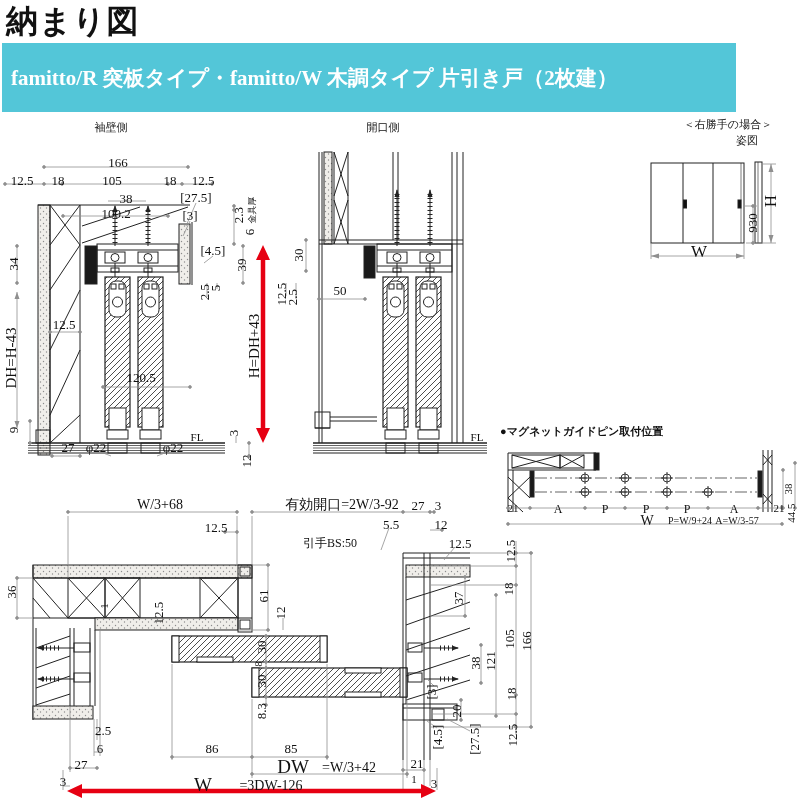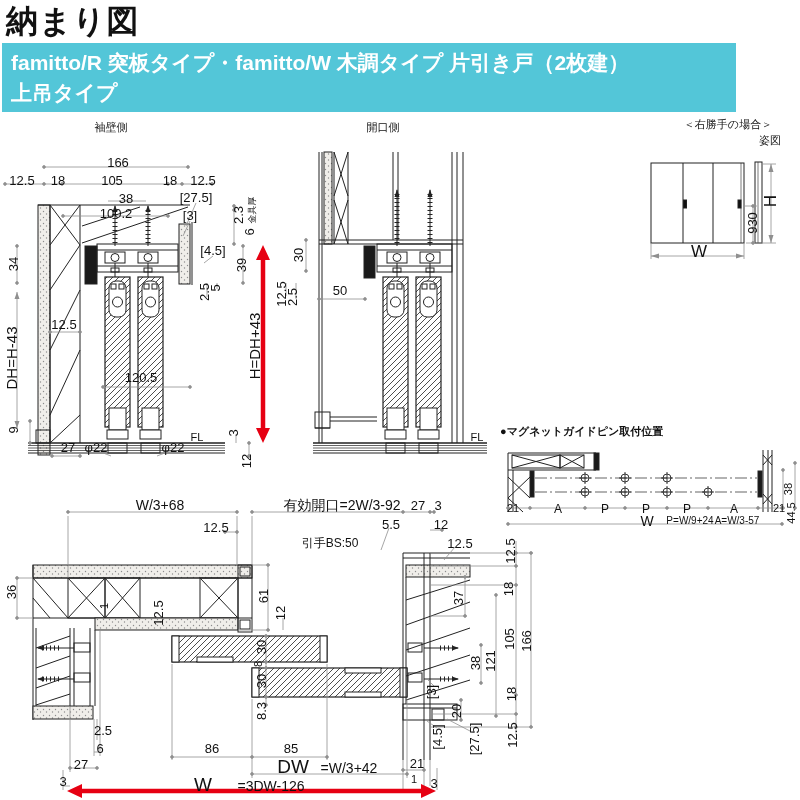--- a/index.html
+++ b/index.html
@@ -1,17 +1,17 @@
 <!DOCTYPE html>
 <html><head>
 <meta charset="utf-8">
 <style>
   html,body{margin:0;padding:0;background:#ffffff;}
   #stage{position:relative;width:800px;height:800px;background:#fff;overflow:hidden;
-         font-family:Liberation Sans, sans-serif;color:#111;}
+         font-family:Liberation Serif, serif;color:#111;}
   #page-title{position:absolute;left:6px;top:0px;margin:0;font-size:32px;font-weight:bold;
               letter-spacing:1px;color:#111;}
   #banner{position:absolute;left:2px;top:43px;width:734px;height:69px;
           display:flex;flex-direction:column;justify-content:center;padding-left:9px;
           box-sizing:border-box;}
   #banner .bline{font-weight:bold;font-size:21px;line-height:30px;}
   #drawing-svg{position:absolute;left:0;top:0;}
   .dlabel{position:absolute;transform:translate(-50%,-50%);font-size:13px;line-height:1;
           white-space:nowrap;color:#111;}
   .dlabel.rot{transform:translate(-50%,-50%) rotate(-90deg);}
@@ -21,21 +21,20 @@
 </style>
 </head>
 <body>
 
 <div id="stage">
 
   <h1 id="page-title">納まり図</h1>
 
   <div id="banner" style="background: rgb(83, 198, 216); color: rgb(255, 255, 255);">
     <span class="bline">famitto/R 突板タイプ・famitto/W 木調タイプ 片引き戸（2枚建）</span>
-    <span class="bline">上吊タイプ</span>
   </div>
 
   <svg id="drawing-svg" width="800" height="800" viewBox="0 0 800 800">
     <defs>
       <pattern id="hatch" width="6" height="6" patternUnits="userSpaceOnUse">
         <rect width="6" height="6" fill="#ffffff"></rect>
         <path d="M-1,7 L7,-1" stroke="#3a3a3a" stroke-width="0.9"></path>
         <path d="M5,7 L7,5" stroke="#3a3a3a" stroke-width="0.9"></path>
       </pattern>
       <pattern id="speck" width="6" height="6" patternUnits="userSpaceOnUse">
@@ -634,14 +633,14 @@
       <span class="dlabel" style="left: 100px; top: 748px;">6</span>
       <span class="dlabel" style="left: 81px; top: 764px;">27</span>
       <span class="dlabel" style="left: 63px; top: 781px;">3</span>
       <span class="dlabel" style="left: 203px; top: 784px; font-size: 19px;">W</span>
       <span class="dlabel" style="left: 262px; top: 786px; font-size: 14px; margin-left: 9px;">=3DW-126</span>
     </div>
 
 <span class="slabel" style="left: 111px; top: 127px;">袖壁側</span>
     <span class="slabel" style="left: 383px; top: 127px;">開口側</span>
     <span class="slabel" style="left: 728px; top: 124px;">＜右勝手の場合＞</span>
-    <span class="slabel" style="left: 770px; top: 140px; text-align: center;">姿図</span>
+    <span class="slabel" style="left: 747px; top: 140px; text-align: center;">姿図</span>
   </div>
 
 </body></html>

